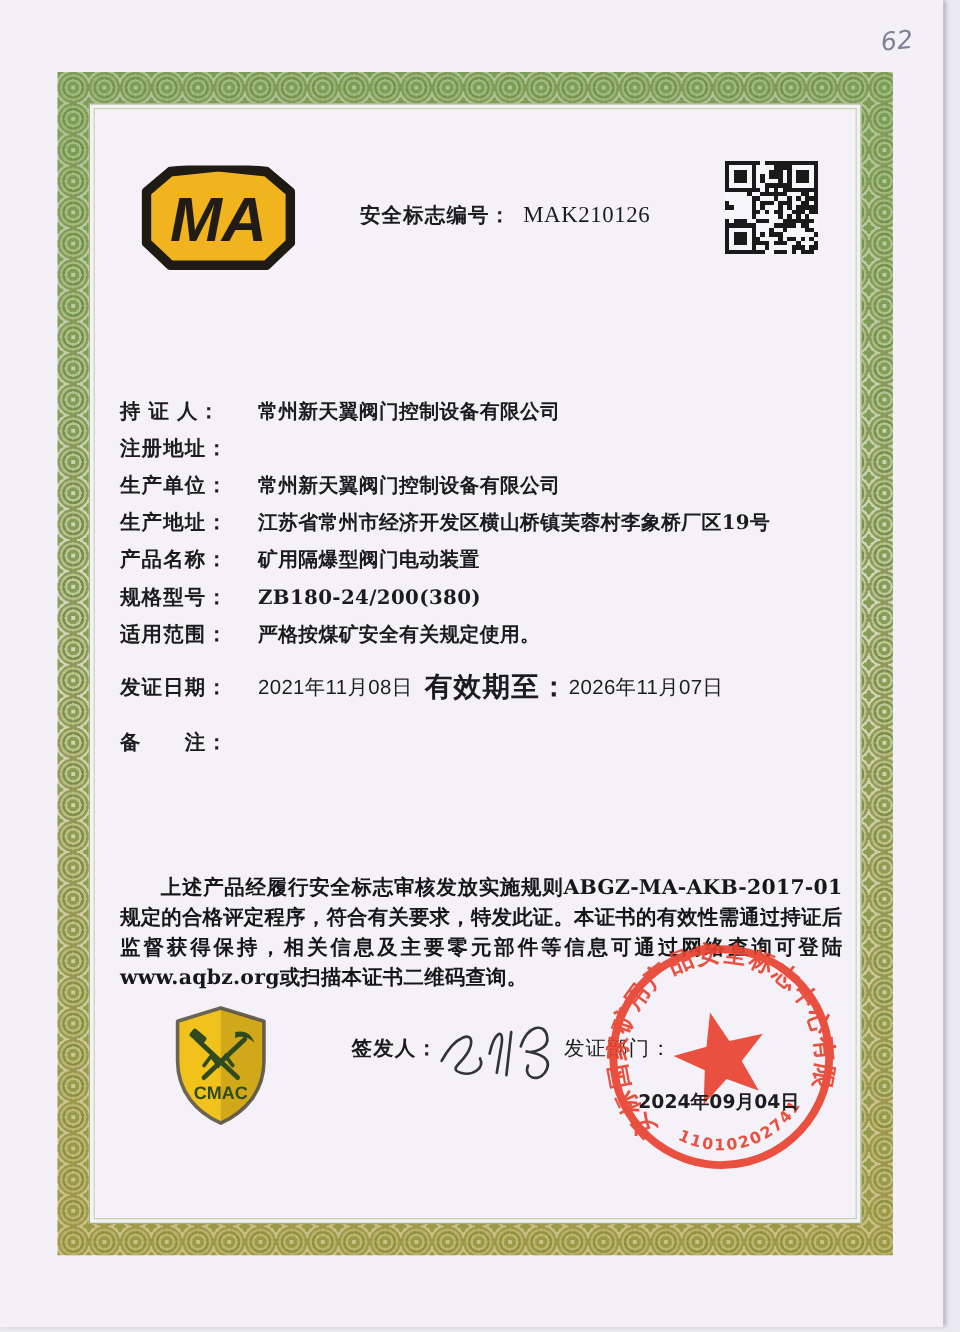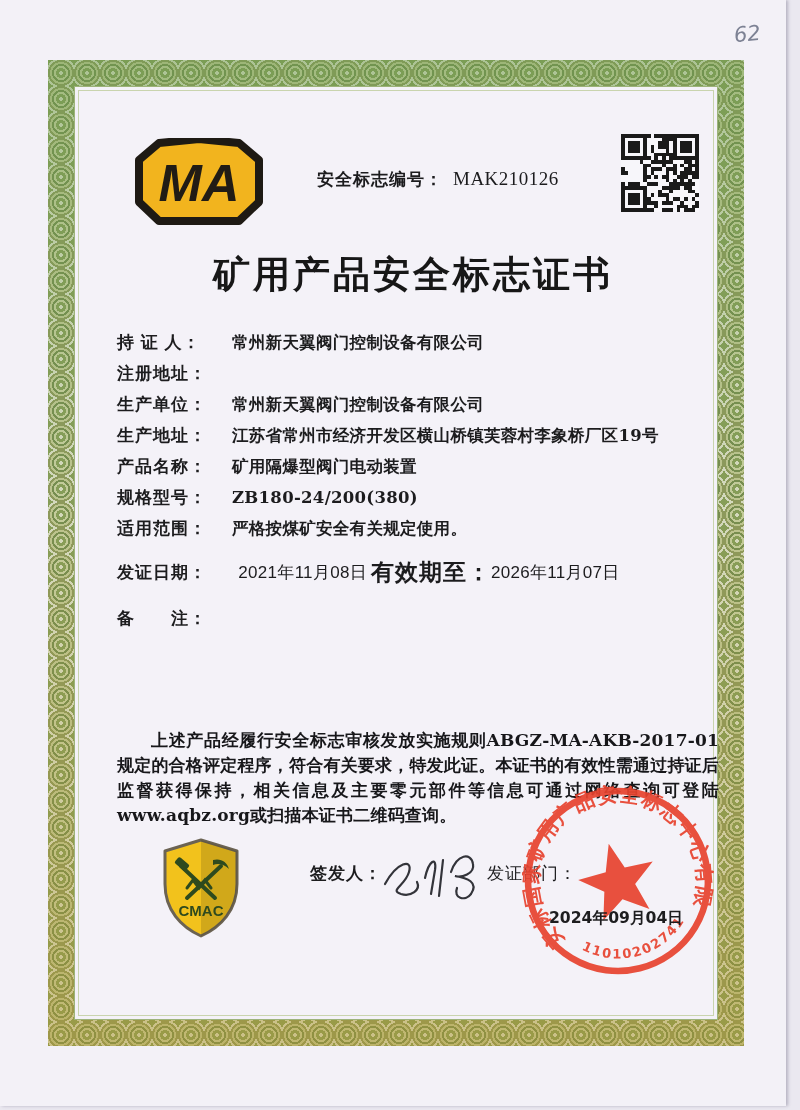--- a/index.html
+++ b/index.html
@@ -30,41 +30,41 @@
       linear-gradient(180deg, rgba(116,156,88,.55) 0%, rgba(140,150,105,.28) 45%, rgba(172,150,62,.55) 100%),
       repeating-radial-gradient(circle at 13px 13px, #f0f3de 0 2px, #84a052 2px 5px, #d8e0ae 5px 7px, #6e8a46 7px 9px, #cfd69e 9px 11px, #8d9a56 11px 13px);
     background-size:auto, 26px 26px;
   }
   .frame-inner {
     position:absolute; left:26px; top:26px; right:26px; bottom:26px;
     background:#f4f2f8;
     border:1px solid #9db37a;
     box-shadow:inset 0 0 0 3px #f4f2f8, inset 0 0 0 4px #c9d4ae;
   }
-  .content { position:absolute; left:65px; top:60px; width:696px; height:788px; }
+  .content { position:absolute; left:48px; top:60px; width:696px; height:788px; }
 
   
   .ma-logo { position:absolute; left:70px; top:78px; width:128px; height:88px; }
   .cert-no { position:absolute; left:252px; top:108px; display:flex; align-items:baseline; gap:10px; white-space:nowrap; }
   .cert-no .lbl { font-size:17px; font-weight:bold; letter-spacing:1px; }
   .cert-no .val { font-family:"Liberation Serif", serif; font-size:19px; letter-spacing:.5px; }
   .qr { position:absolute; left:556px; top:74px; width:78px; height:78px; }
 
   .title {
     position:absolute; left:0; top:190px; width:100%;
     text-align:center; font-family:"DejaVu Serif", serif;
     font-size:37px; font-weight:bold; letter-spacing:3px; color:#171717;
     white-space:nowrap;
   }
 
   
   .fields { position:absolute; left:52px; top:272px; width:600px; }
   .frow { display:flex; align-items:flex-start; margin-bottom:10px; line-height:21px; white-space:nowrap; }
   .frow .lbl { flex:0 0 115px; font-size:17px; font-weight:bold; letter-spacing:1px; white-space:pre; }
-  .frow .val { font-family:"DejaVu Serif", serif; font-size:16.5px; font-weight:bold; letter-spacing:.3px;text-align:right; }
+  .frow .val { font-family:"DejaVu Serif", serif; font-size:16.5px; font-weight:bold; letter-spacing:.3px; }
   .frow-std .lbl { flex:0 0 178px; letter-spacing:0; }
   .frow-std { white-space:normal; }
   .frow-std .val { width:420px; line-height:21px; }
   .frow-std .val span { display:block; font-family:"Liberation Sans", sans-serif; font-weight:bold; font-size:16px; letter-spacing:.2px; }
   .frow-gap { margin-top:23px; }
   .dates .val { font-family:"Liberation Sans", sans-serif; font-size:17px; font-weight:normal; }
   .dates .val1 { flex:0 0 135px; }
   .dates .lbl2 { flex:0 0 100px; margin-left:4px; font-size:23px; font-weight:bold; letter-spacing:1px; }
   .remark { margin-top:25px; }
 
@@ -252,21 +252,20 @@
       <rect x="8" y="20" width="1" height="1" fill="#1a1a1a"></rect>
       <rect x="11" y="20" width="1" height="1" fill="#1a1a1a"></rect>
       <rect x="12" y="20" width="1" height="1" fill="#1a1a1a"></rect>
       <rect x="13" y="20" width="1" height="1" fill="#1a1a1a"></rect>
       <rect x="15" y="20" width="1" height="1" fill="#1a1a1a"></rect>
       <rect x="17" y="20" width="1" height="1" fill="#1a1a1a"></rect>
       <rect x="18" y="20" width="1" height="1" fill="#1a1a1a"></rect>
       <rect x="19" y="20" width="1" height="1" fill="#1a1a1a"></rect>
     </svg>
 
-  <div class="title">矿用产品安全标志证书</div>
 
   <div class="fields">
     <div class="frow">
       <span class="lbl">持 证 人：</span>
       <span class="val">常州新天翼阀门控制设备有限公司</span>
     </div>
     <div class="frow">
       <span class="lbl">注册地址：</span>
     </div>
     <div class="frow">

